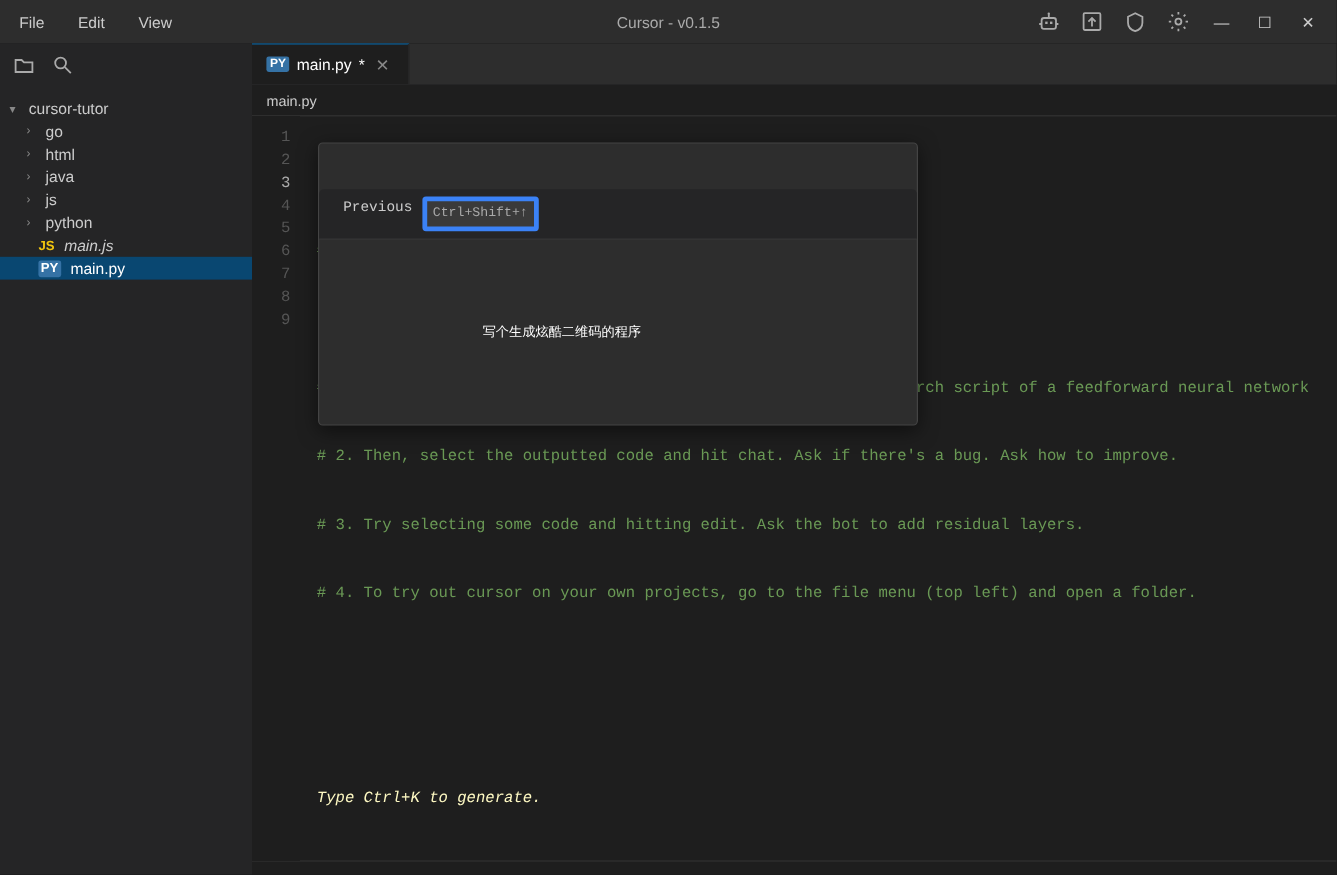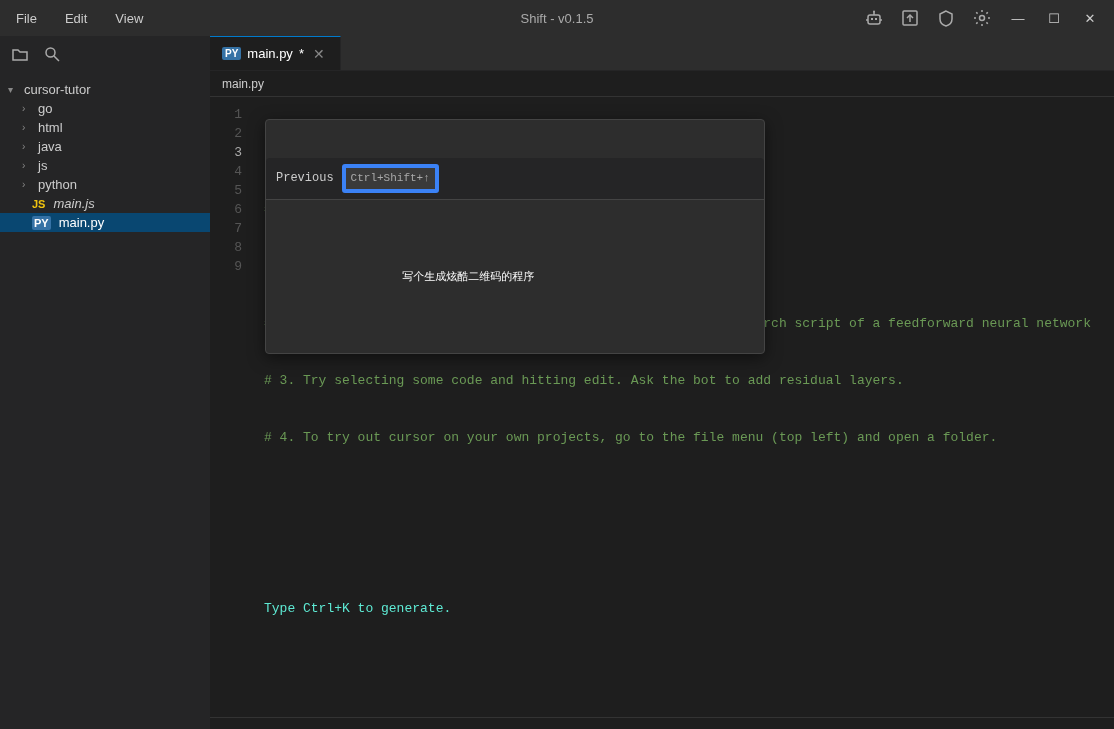--- a/index.html
+++ b/index.html
@@ -225,38 +225,37 @@
     #code-lines {
       flex: 1;
       padding: 8px 0 8px 14px;
       line-height: 19px;
       color: #d4d4d4;
       white-space: pre;
     }
     .code-line { height: 19px; display: flex; align-items: center; }
 
     .c-comment { color: #6a9955; }
-    .c-placeholder { color: #5eead4; }
+    .c-placeholder { color: #fef9c3; font-style: italic; }
 
     
     #ai-popup {
       position: absolute;
       top: 22px;
       left: 55px;
       width: 500px;
       background: #2d2d2d;
       border: 1px solid #444;
       border-radius: 4px;
       z-index: 100;
       box-shadow: 0 4px 16px rgba(0,0,0,0.5);
     }
     #ai-popup-header {
       display: flex;
-      align-items: center;
-      padding: 6px 10px;
+      padding: 6px 20px;
       gap: 8px;
       border-bottom: 1px solid #444;
       background: #252526;
       border-radius: 4px 4px 0 0;
     }
     #ai-popup-title {
       color: #ccc;
       font-size: 12px;
     }
     #ai-popup-shortcut {
@@ -291,21 +290,21 @@
   </style>
 </head>
 <body>
 
 <div id="titlebar">
   <div id="titlebar-menu">
     <span class="menu-item">File</span>
     <span class="menu-item">Edit</span>
     <span class="menu-item">View</span>
   </div>
-  <div id="titlebar-title">Shift - v0.1.5</div>
+  <div id="titlebar-title">Cursor - v0.1.5</div>
   <div id="titlebar-controls">
     <div class="title-icon">
       <svg width="18" height="18" viewBox="0 0 18 18" fill="none">
         <rect x="3" y="6" width="12" height="9" rx="2" stroke="#aaa" stroke-width="1.5"></rect>
         <rect x="6" y="9" width="2" height="2" fill="#aaa"></rect>
         <rect x="10" y="9" width="2" height="2" fill="#aaa"></rect>
         <line x1="9" y1="3" x2="9" y2="6" stroke="#aaa" stroke-width="1.5"></line>
         <circle cx="9" cy="2.5" r="1" fill="#aaa"></circle>
         <line x1="3" y1="11" x2="1" y2="11" stroke="#aaa" stroke-width="1.5"></line>
         <line x1="15" y1="11" x2="17" y2="11" stroke="#aaa" stroke-width="1.5"></line>
@@ -434,20 +433,21 @@
               <span id="ai-popup-shortcut">Ctrl+Shift+↑</span>
             </div>
             <div id="ai-input-area">
               <span id="ai-input-text">写个生成炫酷二维码的程序</span>
             </div>
           </div>
 
           <div class="code-line"><span class="c-comment"># W</span></div>
           <div class="code-line">&nbsp;</div>
           <div class="code-line"><span class="c-comment"># 1. Try generating with command K on a new line. Ask for a pytorch script of a feedforward neural network</span></div>
+          <div class="code-line"><span class="c-comment"># 2. Then, select the outputted code and hit chat. Ask if there's a bug. Ask how to improve.</span></div>
           <div class="code-line"><span class="c-comment"># 3. Try selecting some code and hitting edit. Ask the bot to add residual layers.</span></div>
           <div class="code-line"><span class="c-comment"># 4. To try out cursor on your own projects, go to the file menu (top left) and open a folder.</span></div>
           <div class="code-line">&nbsp;</div>
           <div class="code-line">&nbsp;</div>
           <div class="code-line"><span class="c-placeholder">Type Ctrl+K to generate.</span></div>
         </div>
       </div>
     </div>
 
     <div id="bottom-scrollbar"></div>

